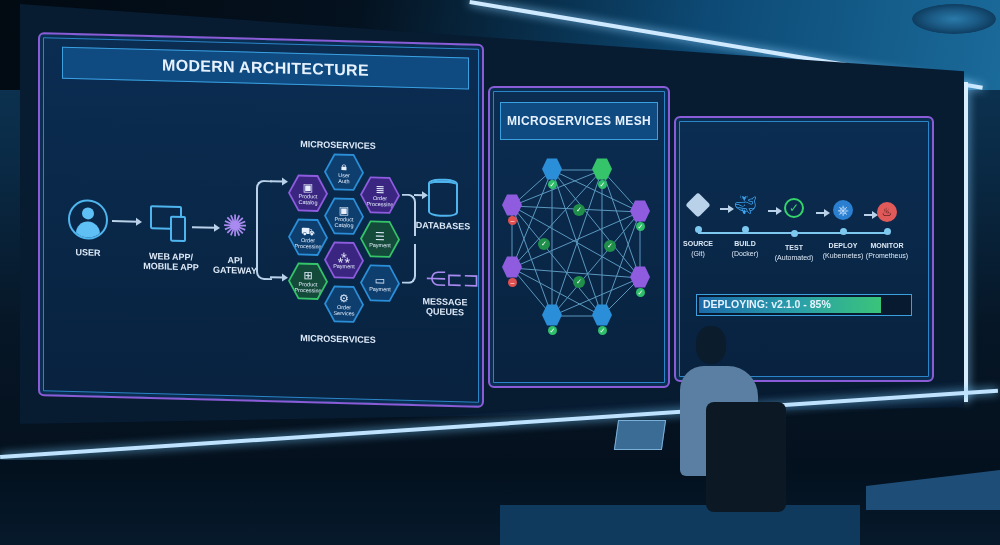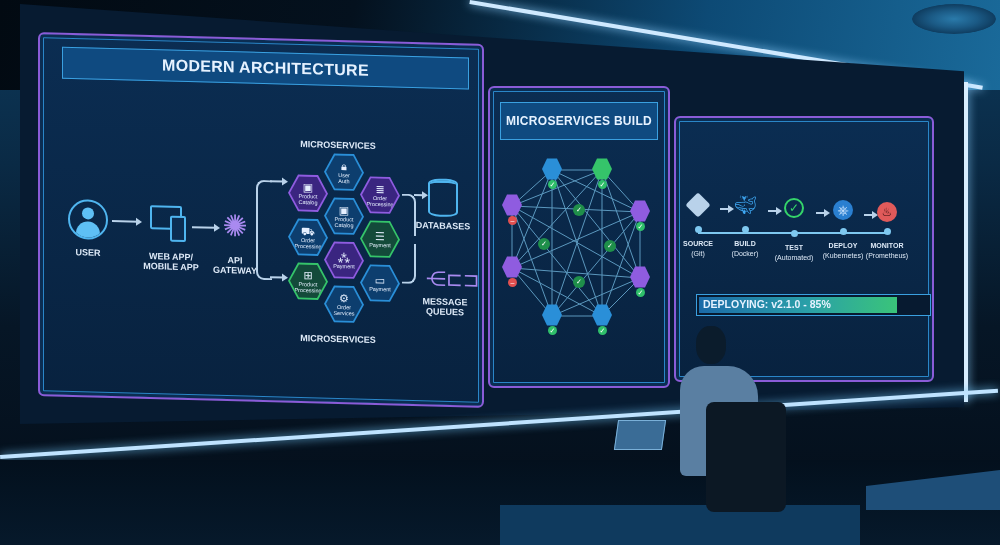--- a/index.html
+++ b/index.html
@@ -147,21 +147,21 @@
   <div style="position:absolute;left:362px;top:200px;width:12px;height:38px;border:2px solid #b9d2ea;border-left:none;border-top:none;border-radius:0 0 8px 0;"></div>
 
   <div style="position:absolute;left:388px;top:134px;width:26px;height:34px;border:2px solid #4fb5ef;border-radius:12px/5px;box-shadow:inset 0 10px 0 -8px #4fb5ef, inset 0 20px 0 -18px #4fb5ef;"></div>
   <div class="lbl" style="left:368px;top:176px;width:70px;">DATABASES</div>
   <div style="position:absolute;left:386px;top:222px;width:34px;height:24px;color:#a98af0;font-size:20px;line-height:24px;text-align:center;">⋲⊏⊐</div>
   <div class="lbl" style="left:370px;top:252px;width:70px;white-space:pre-line;">MESSAGE
 QUEUES</div>
 </div>
 
 <div class="panel" style="left:488px;top:86px;width:178px;height:298px;">
-  <div class="panel-title" style="left:10px;top:14px;width:156px;height:36px;line-height:36px;font-size:12px;">MICROSERVICES BUILD</div>
+  <div class="panel-title" style="left:10px;top:14px;width:156px;height:36px;line-height:36px;font-size:12px;">MICROSERVICES MESH</div>
   <svg width="178" height="298" style="position:absolute;left:0;top:0;">
     <g stroke="#7ec8f0" stroke-width="1" opacity=".7">
       <line x1="62" y1="82" x2="112" y2="82"></line>
         <line x1="62" y1="82" x2="22" y2="118"></line>
         <line x1="62" y1="82" x2="150" y2="124"></line>
       <line x1="62" y1="82" x2="22" y2="180"></line>
         <line x1="62" y1="82" x2="150" y2="190"></line>
         <line x1="62" y1="82" x2="62" y2="228"></line>
       <line x1="62" y1="82" x2="112" y2="228"></line>
         <line x1="112" y1="82" x2="22" y2="118"></line>
@@ -247,21 +247,21 @@
   </div>
   <div class="arrow" style="left:188px;top:96px;width:10px;"></div>
 
   <div class="pstep" style="left:186px;top:84px;">
     <div style="margin:0 auto;width:20px;height:20px;background:#e05a5a;border-radius:50%;color:#2a0a0a;font-size:12px;line-height:20px;">♨</div>
     <div style="margin:6px auto 0;width:7px;height:7px;border-radius:50%;background:#7ec8f0;"></div>
     <div class="lbl" style="position:static;font-size:7px;margin-top:6px;">MONITOR</div>
     <div class="lbl" style="position:static;font-size:7px;font-weight:normal;">(Prometheus)</div>
   </div>
 
-  <div style="position:absolute;left:20px;top:176px;width:214px;height:20px;border:1px solid #3aa0e0;background:#071a30;padding-left:19px;">
+  <div style="position:absolute;left:20px;top:176px;width:214px;height:20px;border:1px solid #3aa0e0;background:#071a30;">
     <div style="position:absolute;left:2px;top:2px;width:85%;height:16px;background:linear-gradient(90deg,#1b6aa8,#2aa0a8 55%,#3ac47a);"></div>
     <span style="position:absolute;left:6px;top:3px;color:#e6f2ff;font-size:10.5px;font-weight:bold;">DEPLOYING: v2.1.0 - 85%</span>
   </div>
 </div>
 
 <div class="light-bottom"></div>
 <div style="position:absolute;left:0;top:460px;width:1000px;height:85px;background:linear-gradient(180deg,#03101d,#06192b);"></div>
 <div style="position:absolute;left:866px;top:470px;width:134px;height:40px;background:#1e4e78;clip-path:polygon(0 40%,100% 0,100% 100%,0 100%);"></div>
 <div style="position:absolute;left:500px;top:505px;width:360px;height:40px;background:#0f3a5e;"></div>
 

